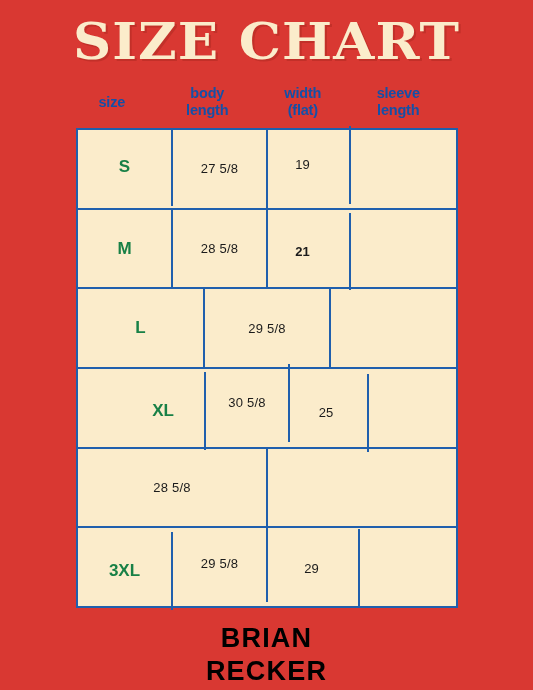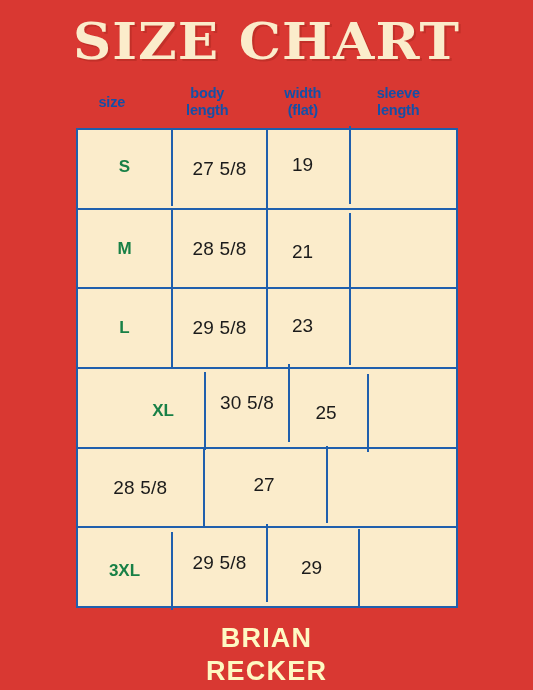--- a/index.html
+++ b/index.html
@@ -96,47 +96,47 @@
 
   .cell-size {
     color: #188046;
     font-weight: 700;
     font-size: 17px;
   }
   .cell-body,
   .cell-width {
     color: #1b1b1b;
     font-weight: 400;
-    font-size: 19px;
+    font-size: 13px;
     font-family: "Liberation Sans", sans-serif;
   }
   .cell-body { letter-spacing: 0.2px; }
 
   
   .row:nth-child(1) .cell-width { transform: translate(-12px, -4px); }
-  .row:nth-child(2) .cell-width { transform: translate(-12px, 3px); }
+  .row:nth-child(2) .cell-width { transform: translate(-12px, 3px); font-weight: bold; }
   .row:nth-child(3) .cell-width { transform: translate(-12px, -2px); }
   .row:nth-child(4) .cell-width { transform: translate(-5px, 5px); }
   .row:nth-child(5) .cell-width { transform: translate(-3px, -3px); }
   .row:nth-child(6) .cell-width { transform: translate(-3px, 1px); }
 
   .row:nth-child(1) .cell-size  { transform: translateY(-2px); }
   .row:nth-child(4) .cell-size  { transform: translateY(3px); padding-left: 44px; }
   .row:nth-child(6) .cell-size  { transform: translateY(4px); }
   .row:nth-child(6) .cell-body  { transform: translateY(-4px); }
   .row:nth-child(4) .cell-body  { transform: translateY(-5px); }
 
   
   .brand {
     position: absolute;
     top: 622px;
     left: 0;
     width: 533px;
     text-align: center;
-    color: #fef9c3;
+    color: #000000;
     font-weight: 700;
     font-size: 27px;
     line-height: 33px;
     letter-spacing: 1.2px;
   }
   .brand span { display: block; }
 </style>
 </head>
 <body>
 
@@ -182,34 +182,32 @@
     <div class="row">
       <div class="cell cell-size">M</div>
       <div class="cell cell-body">28 5/8</div>
       <div class="cell cell-width">21</div>
       <div class="cell cell-body"></div>
     </div>
 
     <div class="row">
       <div class="cell cell-size">L</div>
       <div class="cell cell-body">29 5/8</div>
-      <div class="cell cell-width">23</div>
       <div class="cell cell-body"></div>
     </div>
 
     <div class="row">
       <div class="cell cell-size">XL</div>
       <div class="cell cell-body">30 5/8</div>
       <div class="cell cell-width">25</div>
       <div class="cell cell-body"></div>
     </div>
 
     <div class="row">
       <div class="cell cell-body">28 5/8</div>
-      <div class="cell cell-width">27</div>
       <div class="cell cell-body"></div>
     </div>
 
     <div class="row">
       <div class="cell cell-size">3XL</div>
       <div class="cell cell-body">29 5/8</div>
       <div class="cell cell-width">29</div>
       <div class="cell cell-body"></div>
     </div>
 

